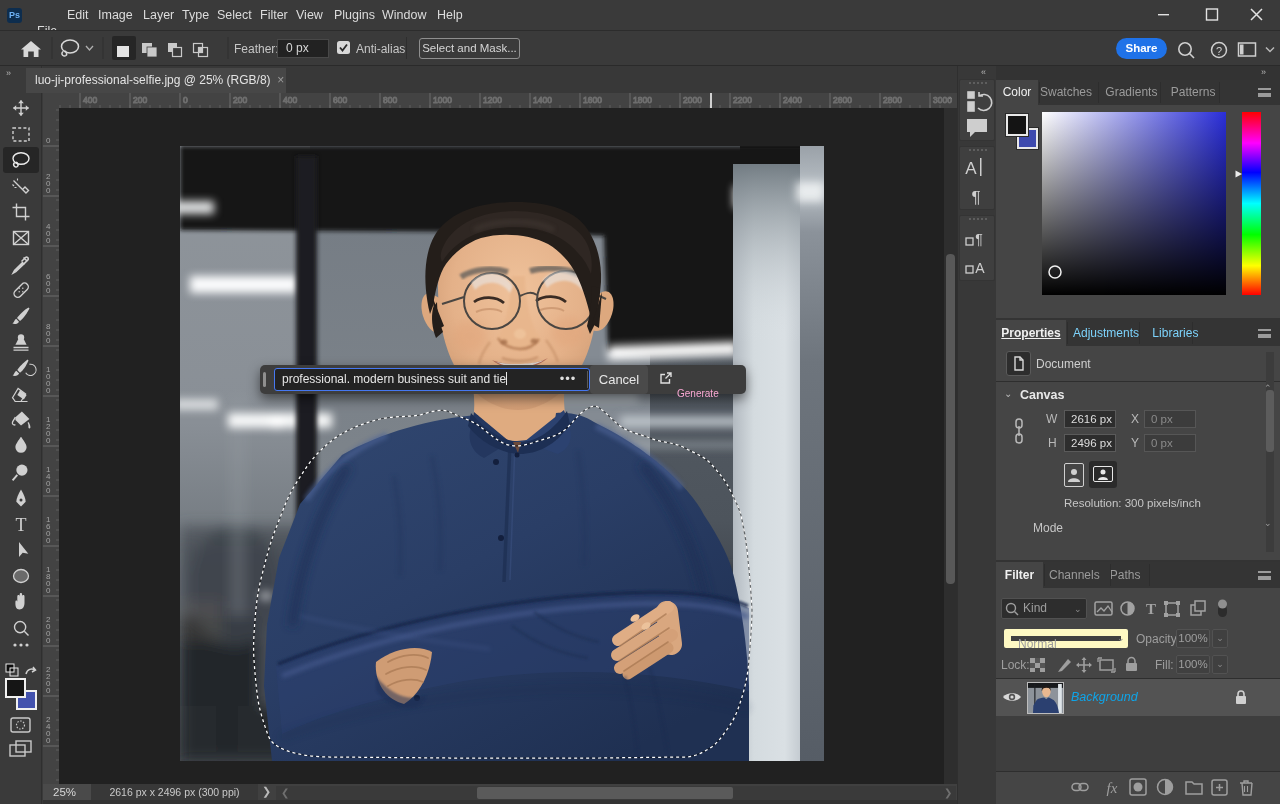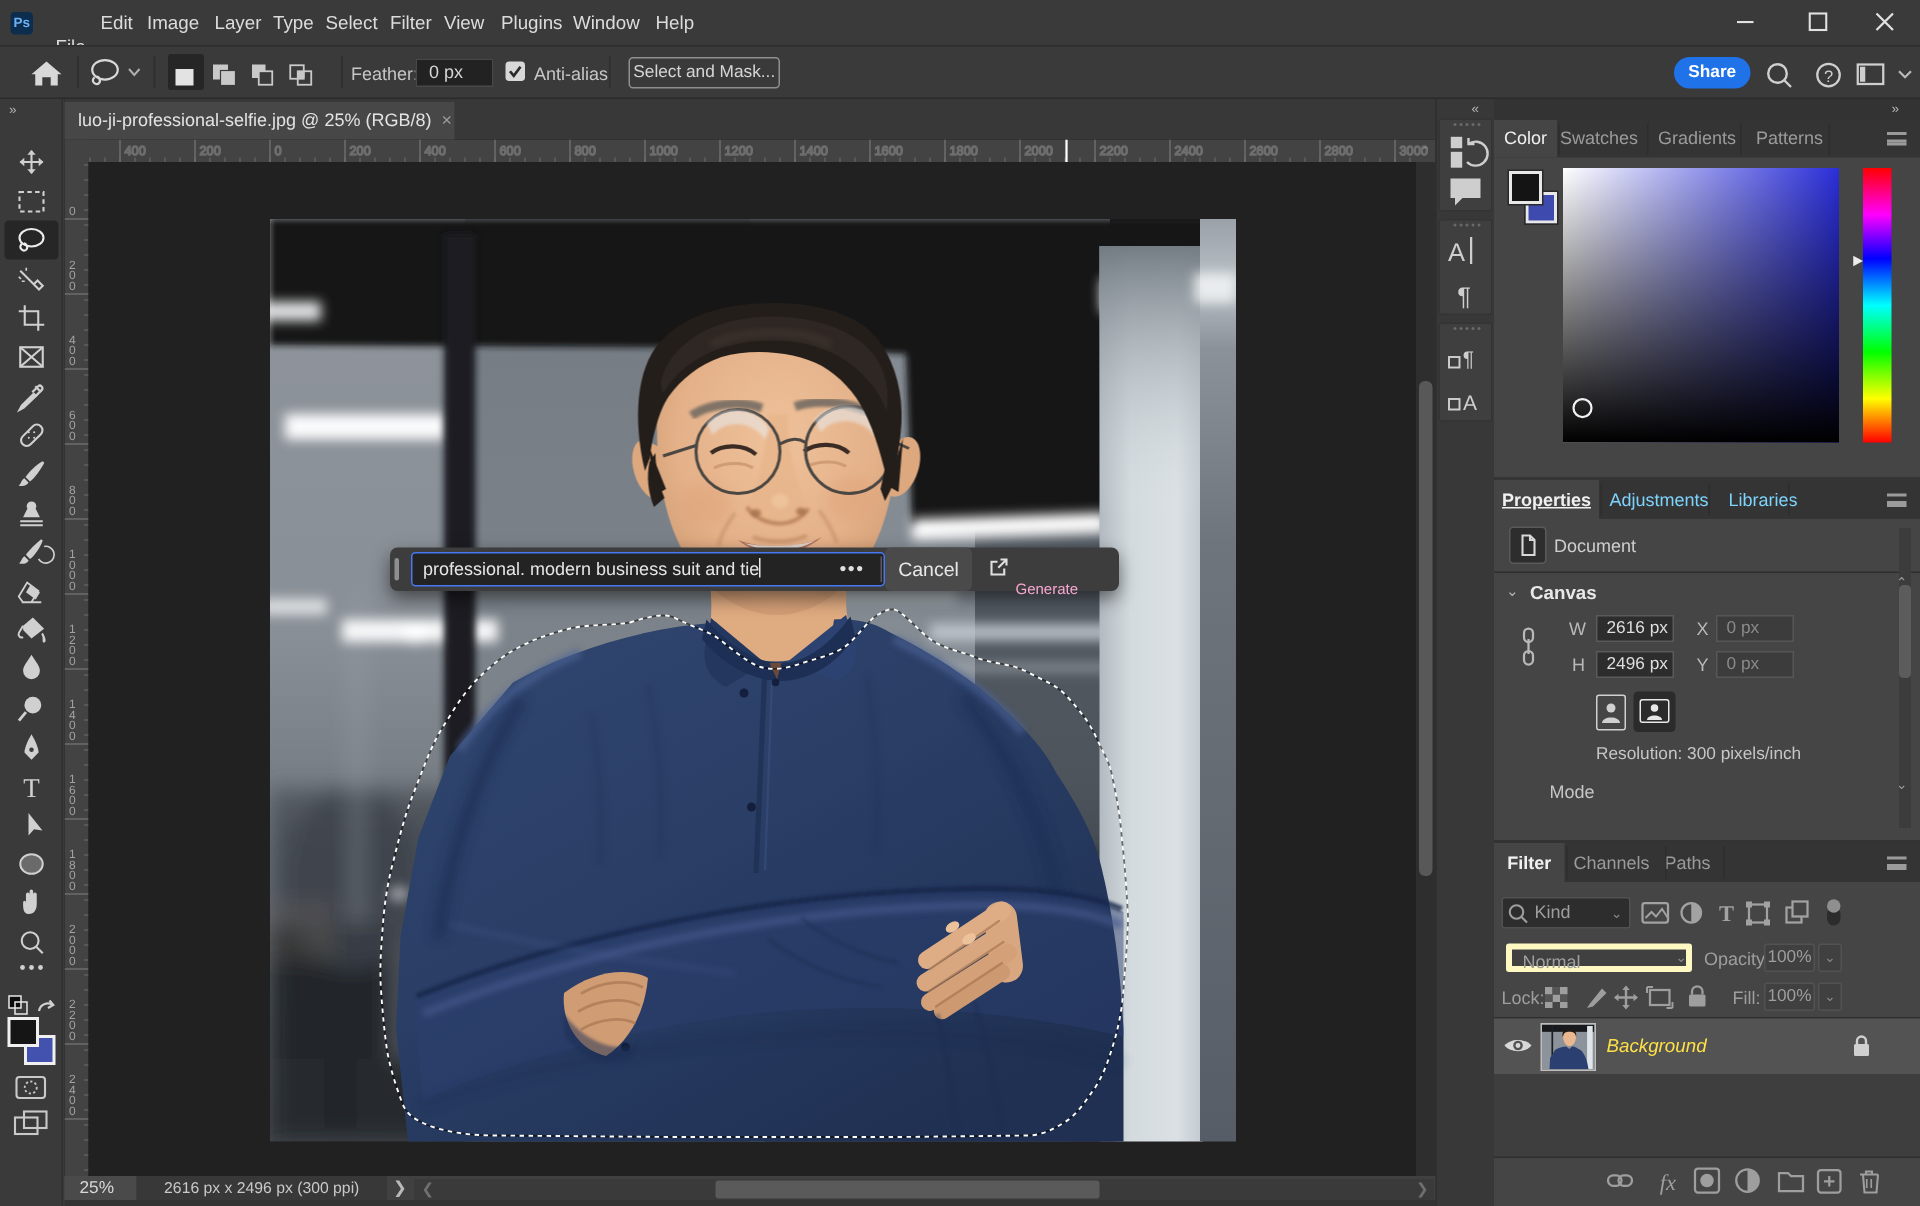--- a/index.html
+++ b/index.html
@@ -169,21 +169,21 @@
   <rect x="6" y="591" width="19" height="18" fill="#151515" stroke="#f0f0f0" stroke-width="2"></rect>
   <rect x="11" y="630" width="19" height="14" rx="2" fill="none" stroke="#c9c9c9" stroke-width="1.4"></rect>
   <circle cx="20.5" cy="637" r="4" fill="none" stroke="#c9c9c9" stroke-width="1.2" stroke-dasharray="1.5 1.5"></circle>
   <rect x="10" y="657" width="15" height="11" fill="none" stroke="#c9c9c9" stroke-width="1.4"></rect>
   <rect x="16" y="653" width="15" height="11" fill="none" stroke="#c9c9c9" stroke-width="1.4"></rect>
 </svg>
 
 <div class="abs" style="left:43px;top:66px;width:914px;height:718px;background:#212121;"></div>
 
 <div class="abs" style="left:43px;top:66px;width:914px;height:27px;background:#383838;"></div>
-<div class="abs" style="left:43px;top:68px;width:260px;height:25px;background:#474747;color:#e3e3e3;font-size:12px;line-height:25px;padding-left:9px;">luo-ji-professional-selfie.jpg @ 25% (RGB/8)&nbsp;&nbsp;<span style="color:#9a9a9a;font-size:12px;">×</span></div>
+<div class="abs" style="left:26px;top:68px;width:260px;height:25px;background:#474747;color:#e3e3e3;font-size:12px;line-height:25px;padding-left:9px;">luo-ji-professional-selfie.jpg @ 25% (RGB/8)&nbsp;&nbsp;<span style="color:#9a9a9a;font-size:12px;">×</span></div>
 
 <svg class="abs" style="left:43px;top:93px;" width="914" height="15" viewBox="0 0 914 15">
   <rect width="914" height="15" fill="#434343"></rect>
   <rect x="0" y="0" width="16" height="15" fill="#434343"></rect>
   <g stroke="#6d6d6d" stroke-width="1">
 
     <line x1="17" y1="12" x2="17" y2="15" stroke="#5f5f5f" stroke-width="1"></line>
     <line x1="27" y1="12" x2="27" y2="15" stroke="#5f5f5f" stroke-width="1"></line>
     <line x1="37" y1="12" x2="37" y2="15" stroke="#5f5f5f" stroke-width="1"></line>
     <line x1="47" y1="12" x2="47" y2="15" stroke="#5f5f5f" stroke-width="1"></line>
@@ -861,21 +861,21 @@
     </g>
     <rect x="97" y="6" width="10" height="10"></rect>
     <rect x="101" y="2" width="10" height="10" fill="#454545"></rect>
   </g>
   <g>
     <rect x="124" y="6" width="9" height="12" rx="4.5" fill="#2c2c2c"></rect>
     <circle cx="128.5" cy="5" r="4.5" fill="#8f8f8f"></circle>
   </g>
 </svg>
 
-<div class="abs" style="left:1004px;top:629px;width:124px;height:19px;background:#404040;border:4px solid #fef9c3;border-radius:2px;color:#9e9e9e;font-size:12px;line-height:17px;padding-left:7px;">Normal</div>
+<div class="abs" style="left:1004px;top:629px;width:124px;height:19px;background:#404040;border:7px solid #fef9c3;border-radius:2px;color:#9e9e9e;font-size:12px;line-height:17px;padding-left:7px;">Normal</div>
 <div class="abs" style="left:1117px;top:633px;color:#8a8a8a;font-size:9px;">⌄</div>
 <div class="abs" style="left:1136px;top:632px;color:#9e9e9e;font-size:12px;">Opacity:</div>
 <div class="abs" style="left:1176px;top:629px;width:34px;height:19px;background:#404040;border:1px solid #525252;border-radius:2px;color:#9e9e9e;font-size:11.5px;line-height:17px;text-align:center;">100%</div>
 <div class="abs" style="left:1212px;top:629px;width:16px;height:19px;background:#404040;border:1px solid #525252;border-radius:2px;color:#8a8a8a;font-size:9px;text-align:center;line-height:17px;">⌄</div>
 
 <div class="abs" style="left:1001px;top:658px;color:#9e9e9e;font-size:12px;">Lock:</div>
 <svg class="abs" style="left:1028px;top:655px;" width="112" height="20" viewBox="0 0 112 20">
   <g fill="#9e9e9e">
     <rect x="2" y="3" width="5" height="5"></rect>
         <rect x="7" y="8" width="5" height="5"></rect>
@@ -915,21 +915,21 @@
 <svg width="35" height="30" viewBox="0 0 644 552" preserveAspectRatio="none">
   <rect width="644" height="552" fill="#8d939a"></rect>
   <rect x="0" y="0" width="644" height="90" fill="#17191c"></rect>
   <rect x="553" y="18" width="69" height="534" fill="#dfe5e9"></rect>
   <rect x="116" y="10" width="21" height="440" fill="#1c1f23"></rect>
   <path d="M92 552 L99 412 L162 309 C200 287 252 272 298 269 L335 300 L372 267 C392 266 466 308 480 320 C520 360 553 431 569 540 L569 552 Z" fill="#2b4070"></path>
   <path d="M258 140 C258 96 292 76 338 76 C384 76 418 96 418 140 C418 200 390 264 338 264 C286 264 258 200 258 140 Z" fill="#e9b890"></path>
   <path d="M252 148 C246 92 270 58 322 54 C380 50 414 78 420 122 L418 156 C414 100 380 88 336 88 C290 88 262 106 262 140 Z" fill="#211b18"></path>
 </svg>
 </div>
-<div class="abs" style="left:1071px;top:690px;color:#fde047;font-size:12.5px;font-style:italic;">Background</div>
+<div class="abs" style="left:1071px;top:690px;color:#0ea5e9;font-size:12.5px;font-style:italic;">Background</div>
 <svg class="abs" style="left:1233px;top:689px;" width="16" height="17" viewBox="0 0 16 17">
   <rect x="3" y="7" width="10" height="8" rx="1" fill="#d0d0d0"></rect>
   <path d="M5 7 v-2 a3 3 0 0 1 6 0 v2" fill="none" stroke="#d0d0d0" stroke-width="1.6"></path>
 </svg>
 <div class="abs" style="left:996px;top:716px;width:284px;height:55px;background:#3e3e3e;"></div>
 <div class="abs" style="left:996px;top:771px;width:284px;height:1px;background:#2e2e2e;"></div>
 
 <svg class="abs" style="left:1060px;top:774px;" width="200" height="26" viewBox="0 0 200 26">
   <g fill="none" stroke="#9e9e9e" stroke-width="1.5">
     <rect x="12" y="9.5" width="9" height="7" rx="3.5"></rect>

